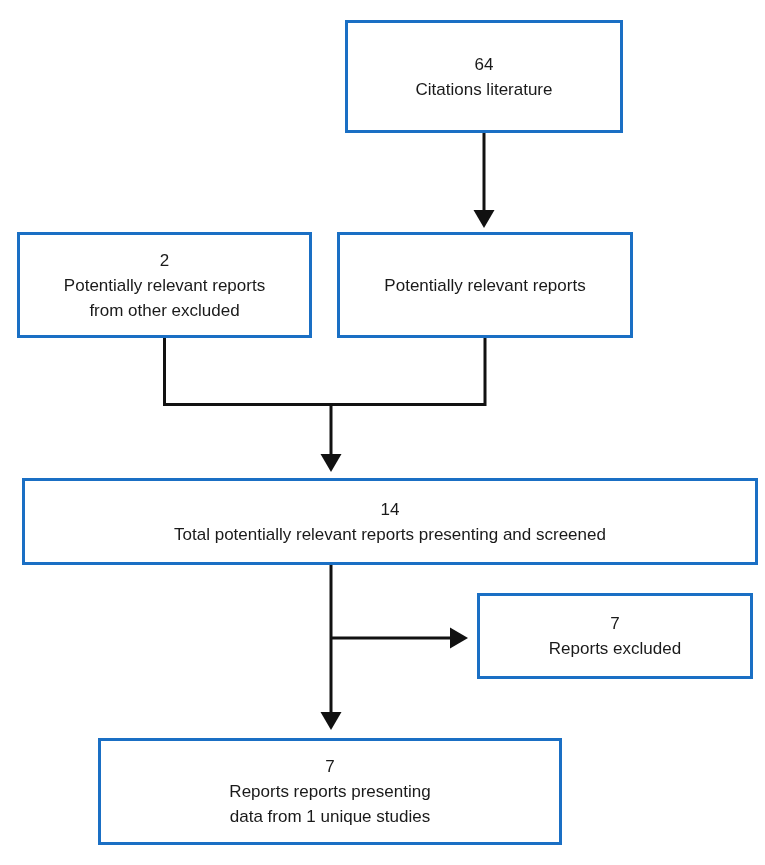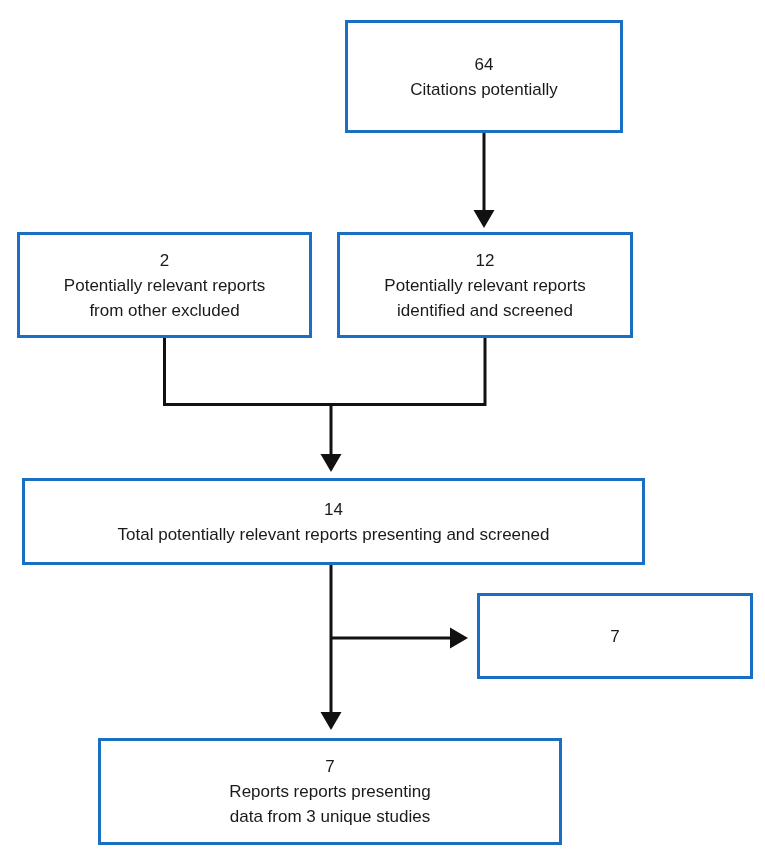--- a/index.html
+++ b/index.html
@@ -78,43 +78,42 @@
     </g>
 
     <g>
       <line x1="331" y1="638" x2="452" y2="638"></line>
       <polygon points="450,627.5 450,648.5 468,638"></polygon>
     </g>
   </svg>
 
   <div class="box" style="left:345px; top:20px; width:278px; height:113px;">
     <div class="count">64</div>
-    <div class="bline">Citations potentially</div>
+    <div class="bline">Citations literature</div>
   </div>
 
   <div class="box" style="left:17px; top:232px; width:295px; height:106px;">
     <div class="count">2</div>
     <div class="bline">Potentially relevant reports</div>
     <div class="bline">from other excluded</div>
   </div>
 
   <div class="box" style="left:337px; top:232px; width:296px; height:106px;">
-    <div class="count">12</div>
     <div class="bline">Potentially relevant reports</div>
-    <div class="bline">identified and screened</div>
   </div>
 
-  <div class="box" style="left:22px; top:478px; width:623px; height:87px;">
+  <div class="box" style="left:22px; top:478px; width:736px; height:87px;">
     <div class="count">14</div>
     <div class="bline">Total potentially relevant reports presenting and screened</div>
   </div>
 
   <div class="box" style="left:477px; top:593px; width:276px; height:86px;">
     <div class="count">7</div>
+    <div class="bline">Reports excluded</div>
   </div>
 
   <div class="box" style="left:98px; top:738px; width:464px; height:107px;">
     <div class="count">7</div>
     <div class="bline">Reports reports presenting</div>
-    <div class="bline">data from 3 unique studies</div>
+    <div class="bline">data from 1 unique studies</div>
   </div>
 
 </div>
 
 </body></html>

